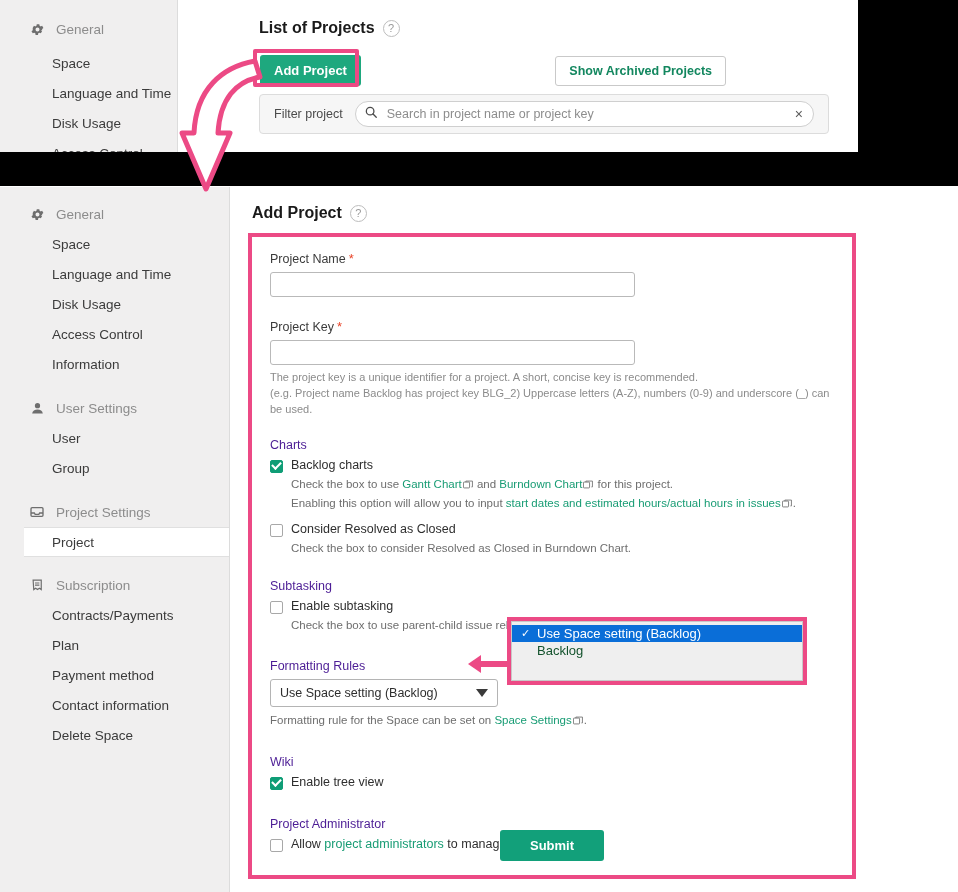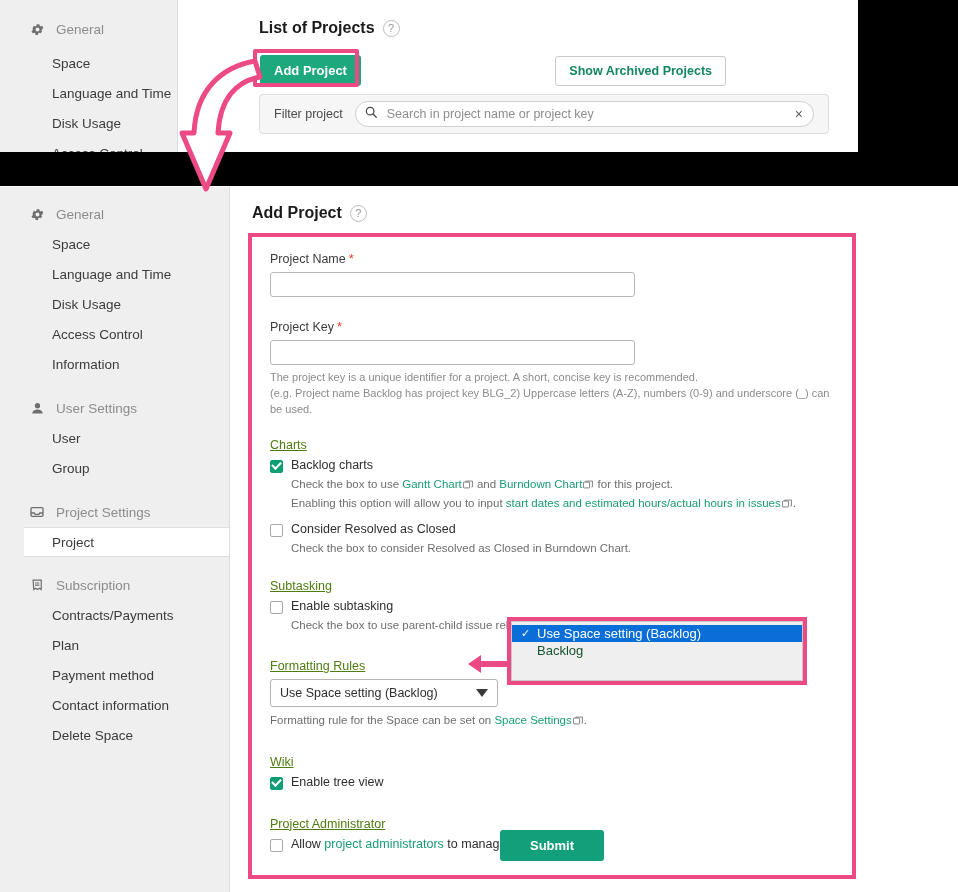--- a/index.html
+++ b/index.html
@@ -96,21 +96,21 @@
 
   .fld-label { font-size:12.5px; color:#3b3b3b; margin-bottom:6px; }
   .req { color:#e8452a; font-size:13px; margin-left:3px; }
   .text-input {
     width:365px; height:25px; border:1px solid #b9b9b9; border-radius:3px;
     background:#fff; outline:none; font-size:12.5px; padding:0 6px;
     font-family:"Liberation Sans", sans-serif; color:#333;
   }
   .hint { font-size:11px; color:#8b8b8b; line-height:1.45; margin-top:5px; }
 
-  .sec-title { font-size:12.5px; color:#4d7c0f; margin-bottom:6px;text-decoration:underline; }
+  .sec-title { font-size:12.5px; color:#4c1d95; margin-bottom:6px; }
   .cb-row { display:flex; align-items:flex-start; gap:8px; }
   .cb {
     width:13px; height:13px; border:1px solid #a8a8a8; border-radius:2px;
     background:#fff; flex:0 0 13px; margin-top:2px; cursor:pointer;
     display:flex; align-items:center; justify-content:center;
   }
   .cb.checked { background:#0f9d76; border-color:#0f9d76; }
   .cb.checked::after {
     content:""; width:7px; height:4px; border-left:2px solid #fff; border-bottom:2px solid #fff;
     transform:rotate(-45deg) translate(1px,-1px);

